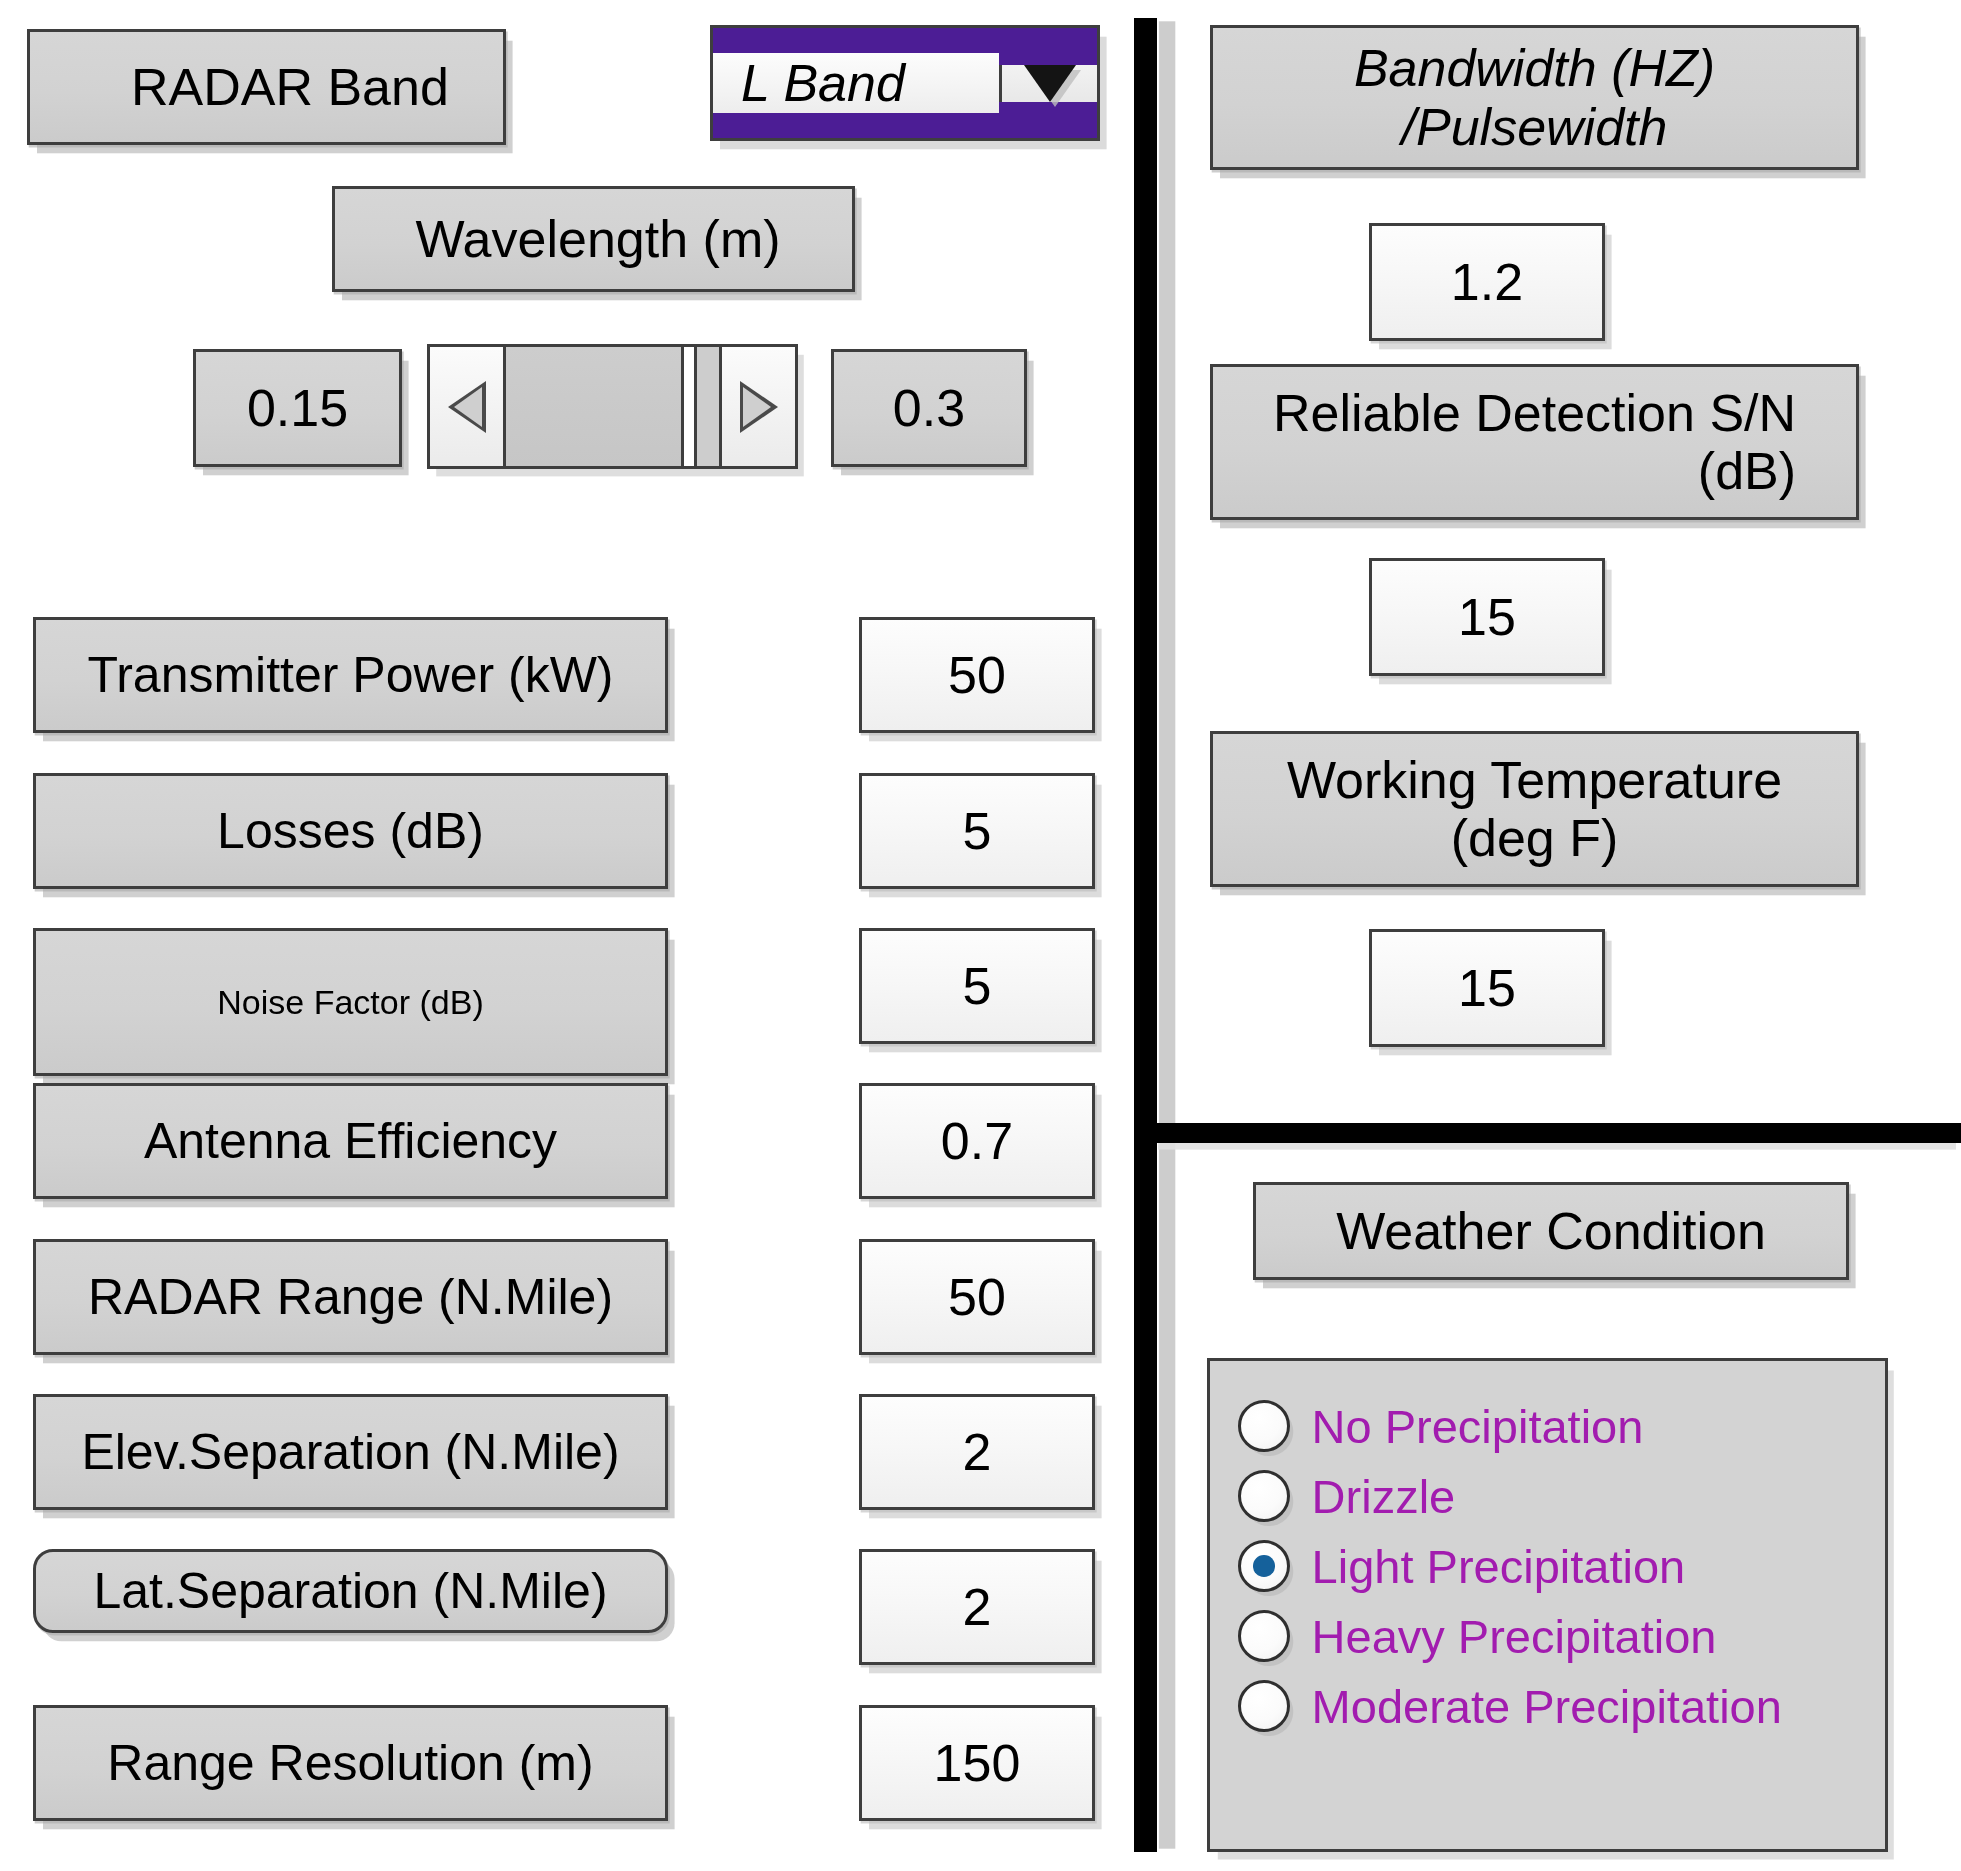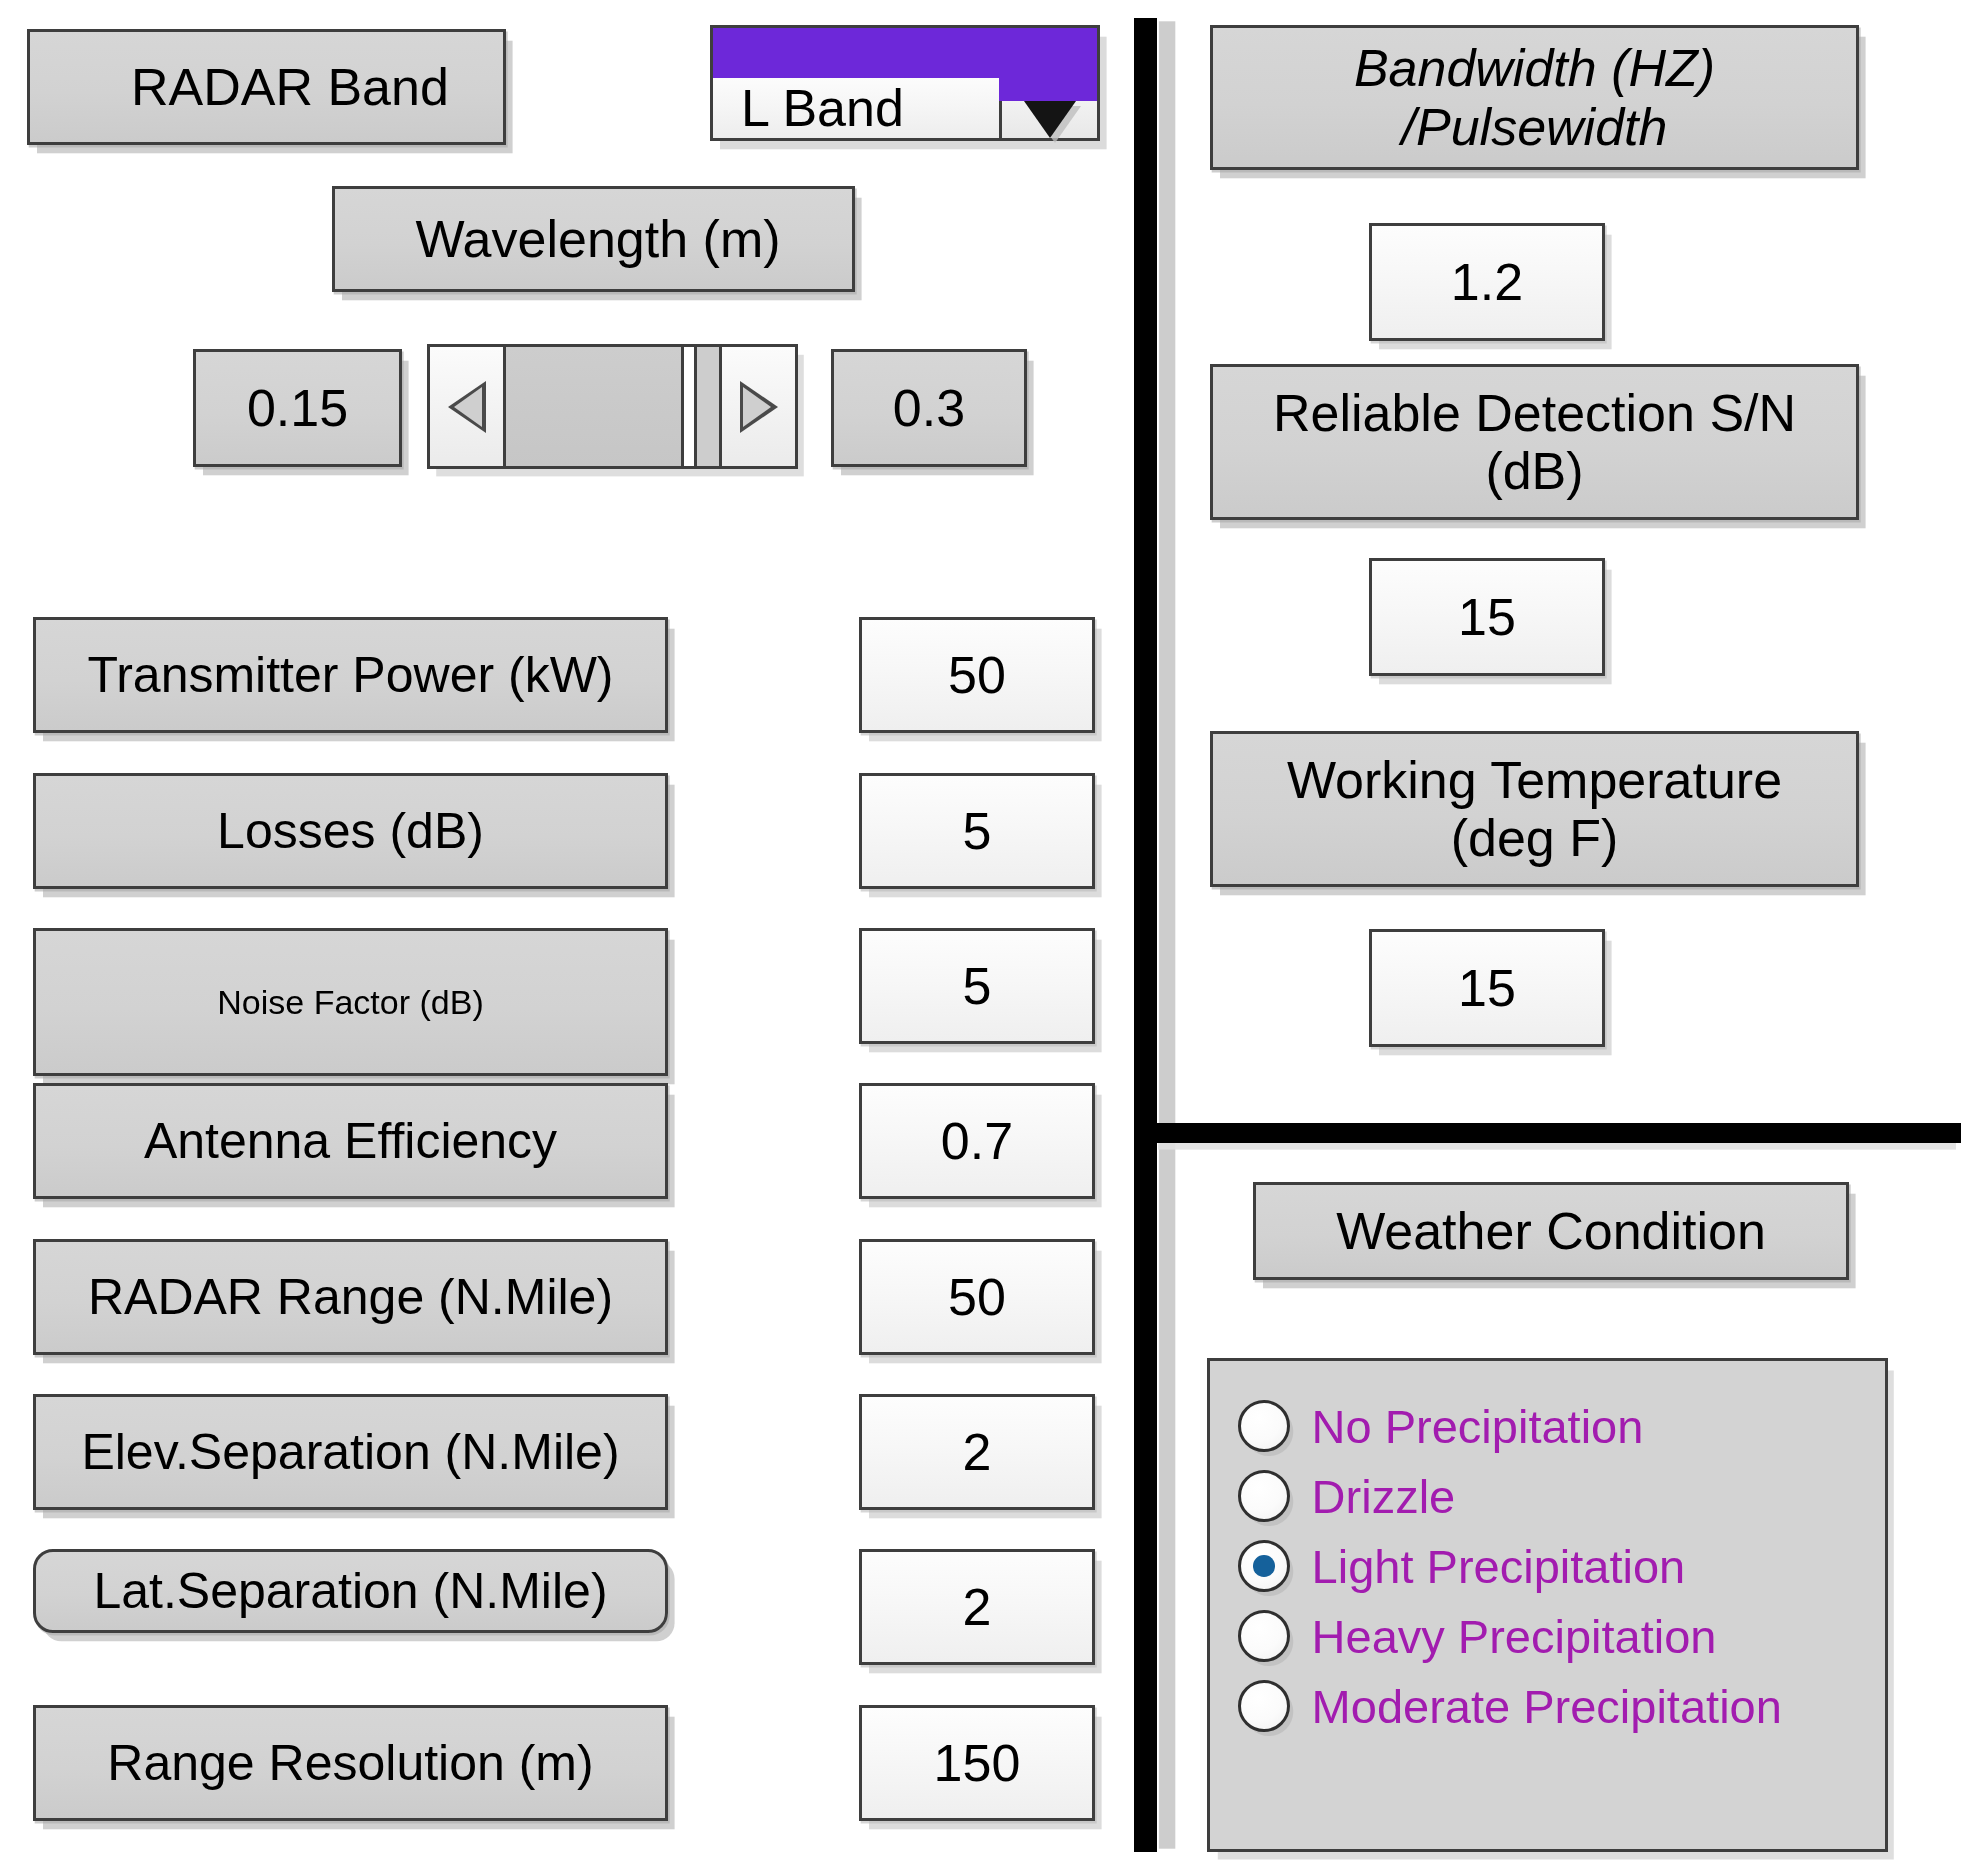--- a/index.html
+++ b/index.html
@@ -37,24 +37,25 @@
     background:linear-gradient(to bottom,#fdfdfd 0%,#f7f7f7 45%,#efefef 100%);
     border:3.3px solid #3e3e3e;
     display:flex;align-items:center;justify-content:center;
     text-align:center;color:#000;
     box-shadow:8.3px 10px 0 -1.7px rgba(185,185,185,0.5),
                1.7px 2.5px 0 0 rgba(210,210,210,0.9);
   }
 
   
   .combo{
-    display:flex;align-items:flex-end;
+    display:flex;align-items:center;
     border:3.3px solid #3e3e3e;
     box-shadow:8.3px 10px 0 -1.7px rgba(190,190,190,0.55);
-    background:#6d28d9;
+    background:#4c1d95;
+    font-style:italic;
   }
   .combo .combo-text{
     flex:1;
     background:linear-gradient(to bottom,#fcfcfc 0%,#f5f5f5 50%,#ededed 100%);
     display:flex;align-items:center;
     padding-left:28px;
     color:#000;
   }
   .combo .combo-btn{
     width:95px;
@@ -266,21 +267,21 @@
 
   <div class="abs vdiv" style="left:1134px;top:18.3px;width:23px;height:1834px;"></div>
   <div class="abs hdiv" style="left:1153px;top:1123px;width:808px;height:20px;"></div>
 
   <div id="right-rows">
       <div class="abs plate" style="left: 1210px; top: 25px; width: 649px; height: 145px; font-size: 52px; white-space: pre-line; font-style: italic;"><span style="white-space: pre-line;">Bandwidth (HZ)
 /Pulsewidth</span></div>
       <div class="abs field" style="left: 1369px; top: 223px; width: 236px; height: 118px; font-size: 52px;">
         <span>1.2</span>
       </div>
-      <div class="abs plate" style="left: 1210px; top: 364px; width: 649px; height: 156px; font-size: 52px; white-space: pre-line;"><span style="white-space: pre-line;">Reliable Detection S/N
+      <div class="abs plate" style="left: 1210px; top: 364px; width: 649px; height: 156px; font-size: 52px; white-space: pre-line;"><span style="white-space: pre-line; text-align: right;">Reliable Detection S/N
 (dB)</span></div>
       <div class="abs field" style="left: 1369px; top: 558px; width: 236px; height: 118px; font-size: 52px;">
         <span>15</span>
       </div>
       <div class="abs plate" style="left: 1210px; top: 731px; width: 649px; height: 156px; font-size: 52px; white-space: pre-line;"><span style="white-space: pre-line;">Working Temperature
 (deg F)</span></div>
       <div class="abs field" style="left: 1369px; top: 929px; width: 236px; height: 118px; font-size: 52px;">
         <span>15</span>
       </div>
     </div>

